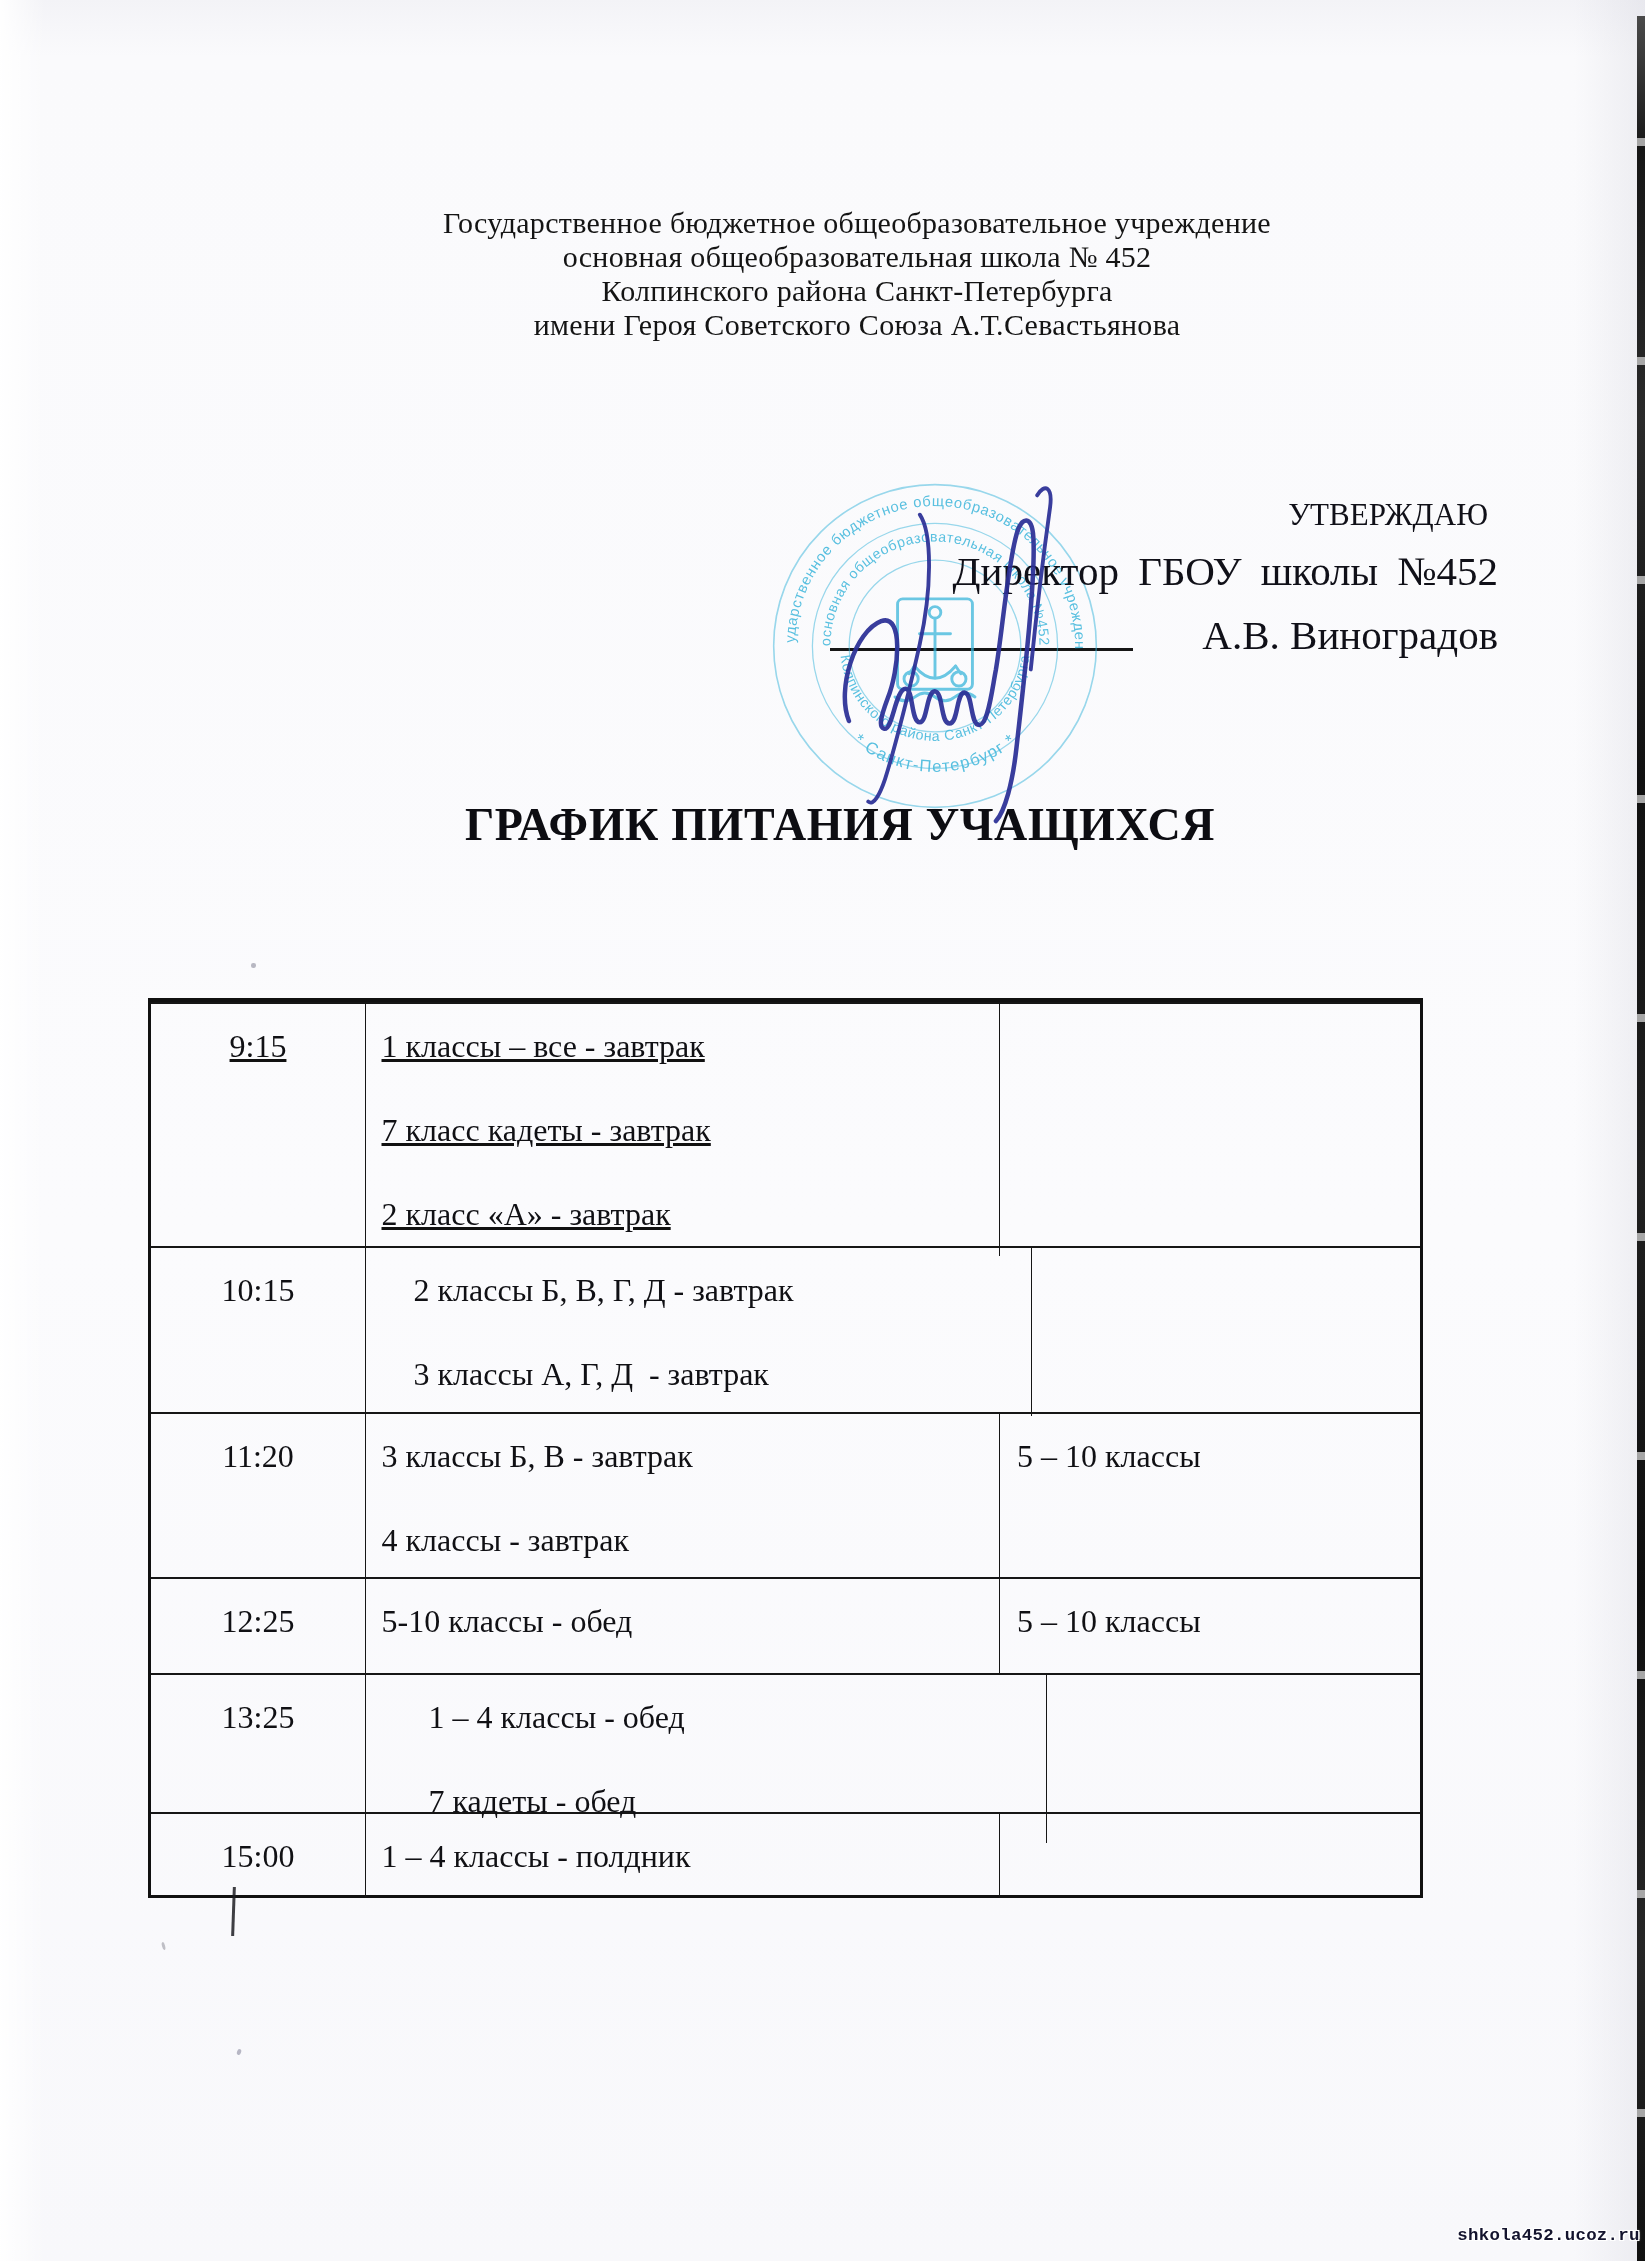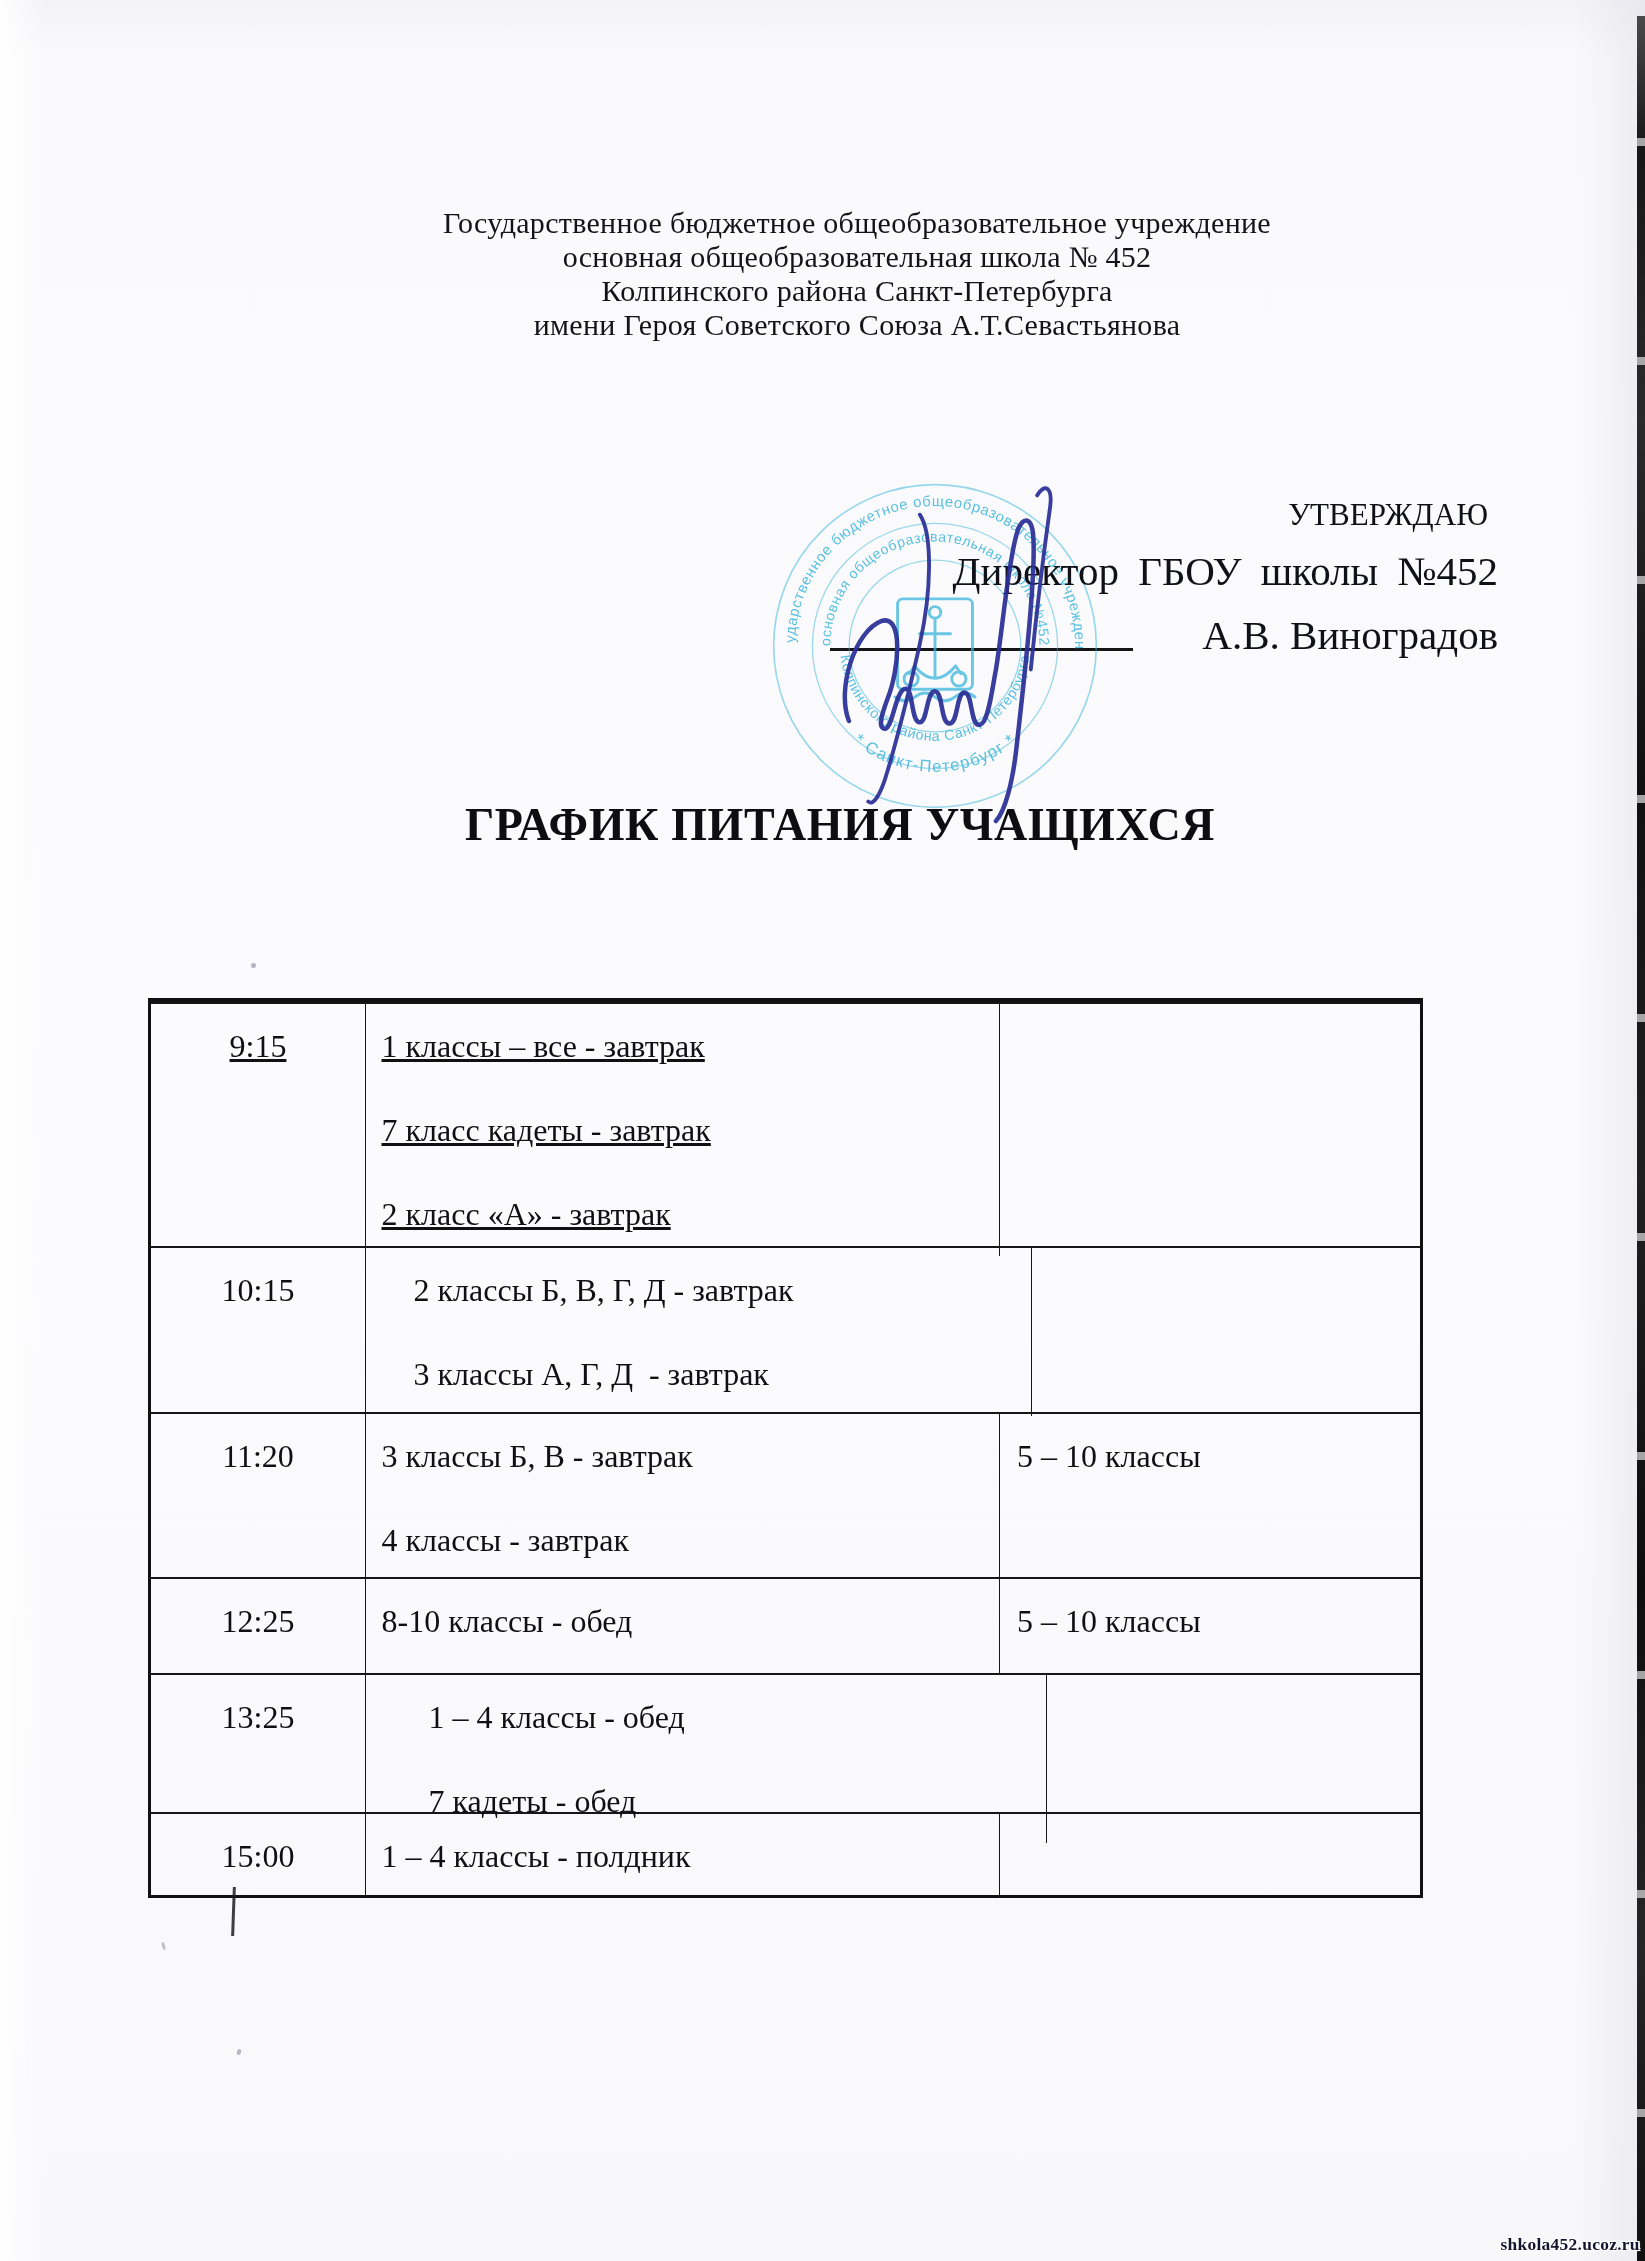--- a/index.html
+++ b/index.html
@@ -68,22 +68,22 @@
       repeating-linear-gradient(180deg, rgba(130,130,130,.0) 0 122px, rgba(190,190,190,.85) 122px 130px, rgba(130,130,130,0) 130px 219px),
       linear-gradient(180deg, #4a4a4a 0%, #161616 6%, #2a2a2a 18%, #101010 34%, #202020 52%, #0d0d0d 70%, #262626 86%, #101010 100%);
   }
   .ink-artifact{position:absolute; left:232px; top:1887px; width:2.6px; height:49px; background:#1d1d22; transform:rotate(2deg); opacity:.85; z-index:2;}
   .speck{position:absolute; border-radius:50%; z-index:2;}
   .speck.s1{left:251px; top:963px; width:4.5px; height:4.5px; background:#9a9aa8; opacity:.7;}
   .speck.s2{left:237px; top:2049px; width:3.9px; height:6.4px; background:#8a8aa0; opacity:.6; transform:rotate(20deg);}
   .speck.s3{left:162px; top:1942px; width:3.2px; height:7.7px; background:#85858f; opacity:.5; transform:rotate(-15deg);}
 
   .watermark{
-    position:absolute; right:5.2px; bottom:6px; z-index:6;
-    font-family:Liberation Serif, serif;
+    position:absolute; right:5.2px; bottom:16px; z-index:6;
+    font-family:Liberation Mono, monospace;
     font-weight:bold; font-size:17.4px; color:#14142e; letter-spacing:0.3px;
     text-shadow:-1.3px -1.3px 0 #fff, 1.3px -1.3px 0 #fff, -1.3px 1.3px 0 #fff, 1.3px 1.3px 0 #fff, 0 0 3.2px #fff;
   }
 </style>
 </head>
 <body>
 
 <div class="page">
 
   <div class="org-header">
@@ -203,21 +203,21 @@
       <div class="cell c3">
         <div class="line">5 – 10 классы</div>
       </div>
     </div>
 
     <div class="trow r3">
       <div class="cell c1">
         <div class="line">12:25</div>
       </div>
       <div class="cell c2">
-        <div class="line">8-10 классы - обед</div>
+        <div class="line">5-10 классы - обед</div>
       </div>
       <div class="cell c3">
         <div class="line">5 – 10 классы</div>
       </div>
     </div>
 
     <div class="trow r4">
       <div class="cell c1">
         <div class="line">13:25</div>
       </div>

